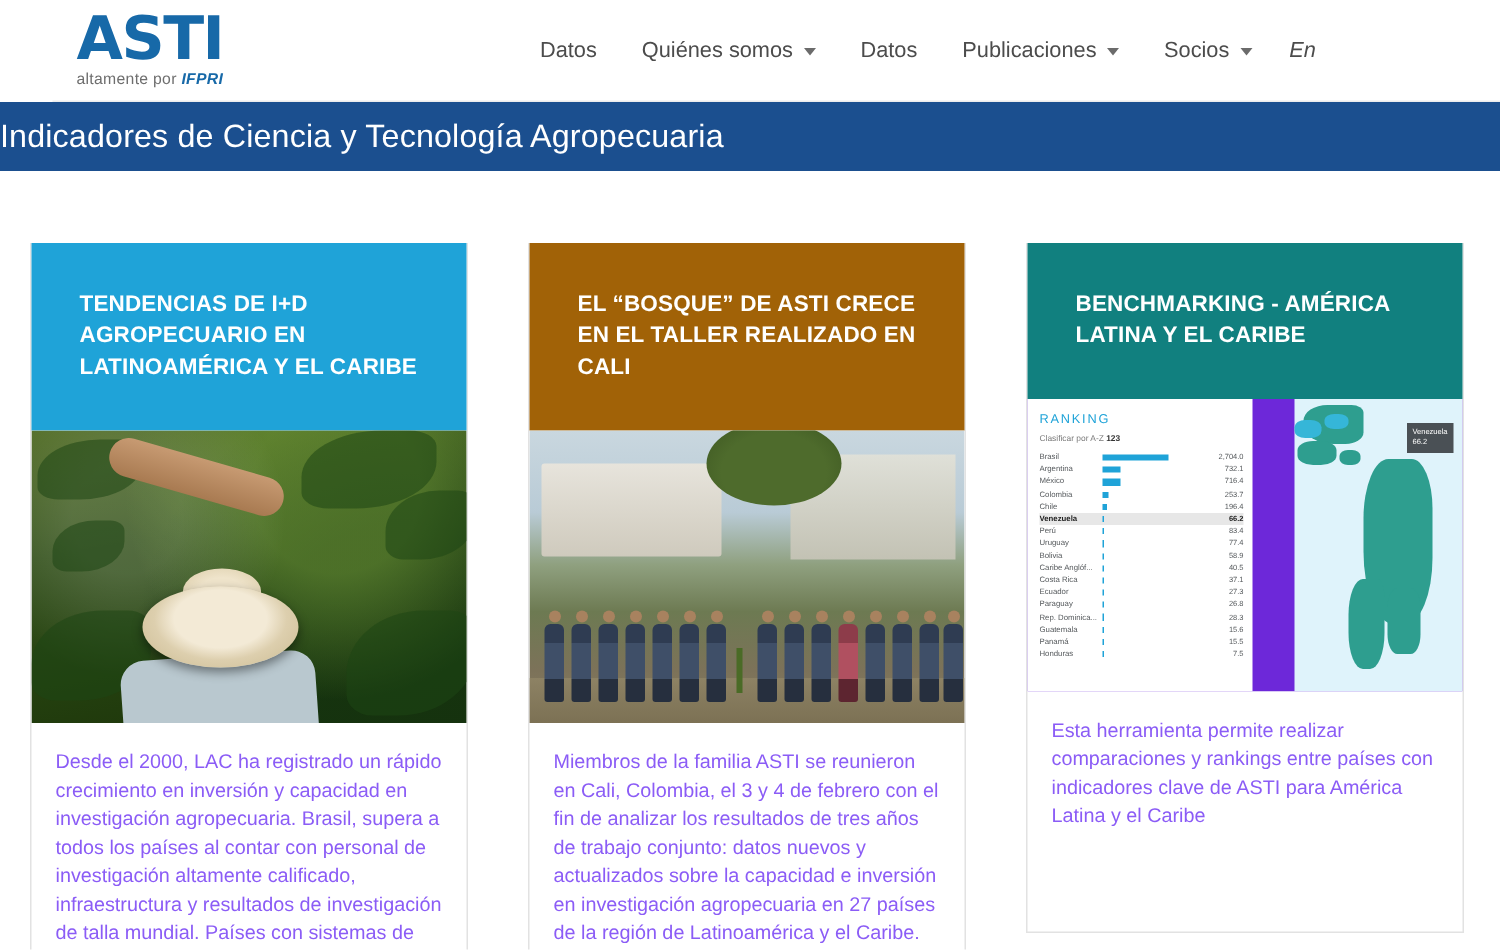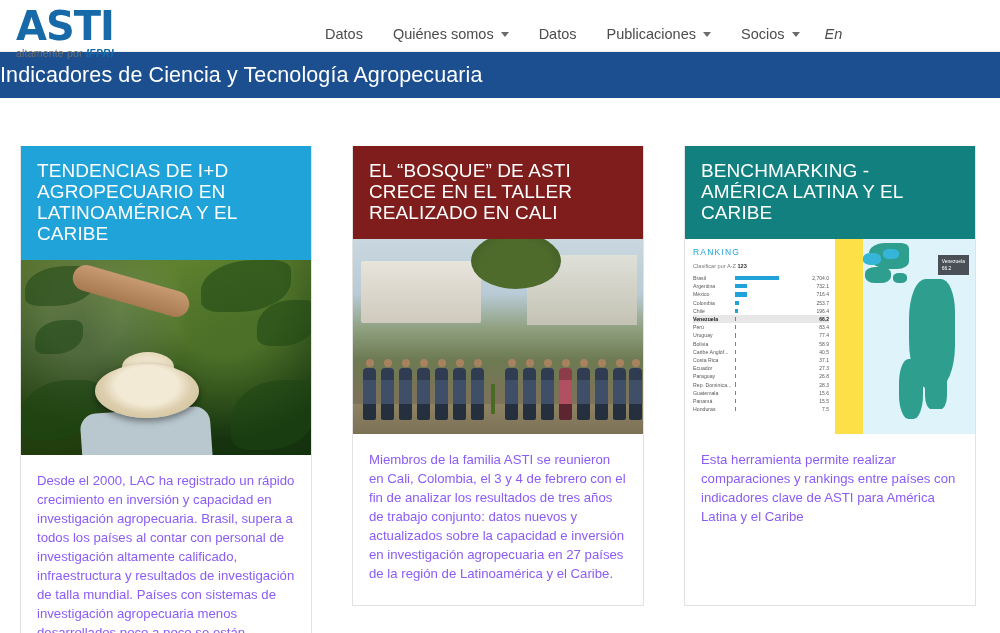--- a/index.html
+++ b/index.html
@@ -7,25 +7,26 @@
     margin: 0; padding: 0;
     width: 1000px; height: 633px;
     overflow: hidden;
     background: #ffffff;
     font-family: "Liberation Sans", sans-serif;
   }
 
   
   .header {
     position: relative;
-    height: 52px;
+    height: 68px;
     background: #ffffff;
     display: flex;
     align-items: center;
     border-bottom: 1px solid #ececec;
+    margin-left: 35px;
   }
   .logo-wrap {
     position: absolute;
     left: 16px;
     top: 6px;
     width: 200px;
   }
   .logo-asti {
     font-family: "DejaVu Sans", sans-serif;
     font-size: 40px;
@@ -111,29 +112,29 @@
   }
   .card + .card { margin-left: 40px; }
 
   .card-head {
     padding: 14px 16px 16px 16px;
     min-height: 62px;
     display: flex;
     align-items: flex-start;
   }
   .card-head h2 {
-    margin: 0;
-    font-size: 19px;
-    font-weight: normal;
+    margin: 16px;
+    font-size: 15px;
+    font-weight: bold;
     line-height: 21px;
     color: #ffffff;
     letter-spacing: 0.1px;
   }
   .card-1 .card-head { background: #1fa3d8; }
-  .card-2 .card-head { background: #7f1d1d; justify-content: center; }
+  .card-2 .card-head { background: #a16207; justify-content: center; }
   .card-3 .card-head { background: #11807f; padding-left: 16px; }
 
   .card-media { height: 195px; overflow: hidden; position: relative; }
 
   .card-body {
     padding: 16px 16px 18px 16px;
     font-size: 13.2px;
     line-height: 19px;
     color: #8b5cf6;
   }
@@ -229,21 +230,21 @@
     background: linear-gradient(180deg,#8d8264,#7c7154);
   }
   .sapling {
     position: absolute; left: 138px; bottom: 20px;
     width: 4px; height: 30px; background: #4a6b26;
   }
 
   
   .img-dash {
     width: 100%; height: 100%;
-    background: #fde047;
+    background: #6d28d9;
     position: relative;
     display: flex;
     gap: 28px;
   }
   .dash-left {
     width: 150px;
     padding: 8px 6px 4px 8px;
     background: #ffffff;
   }
   .dash-title {

